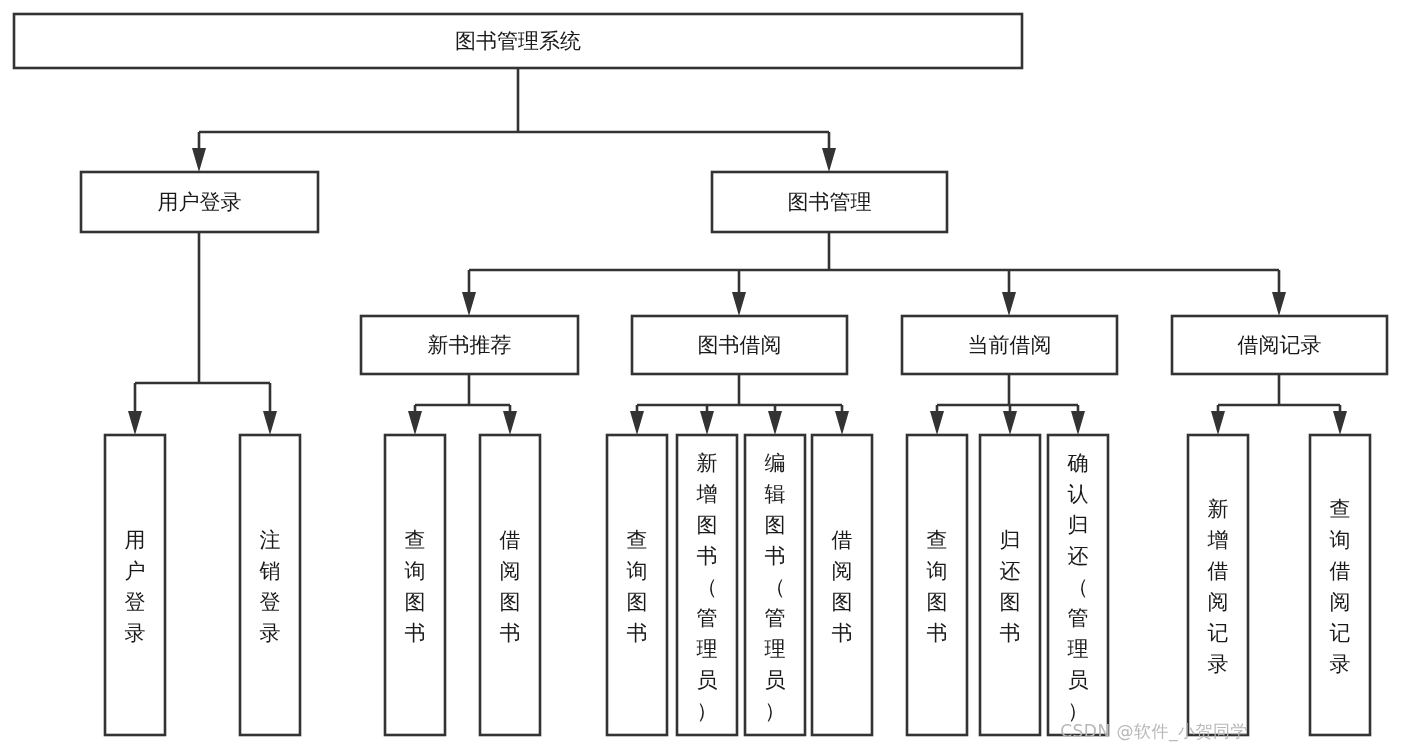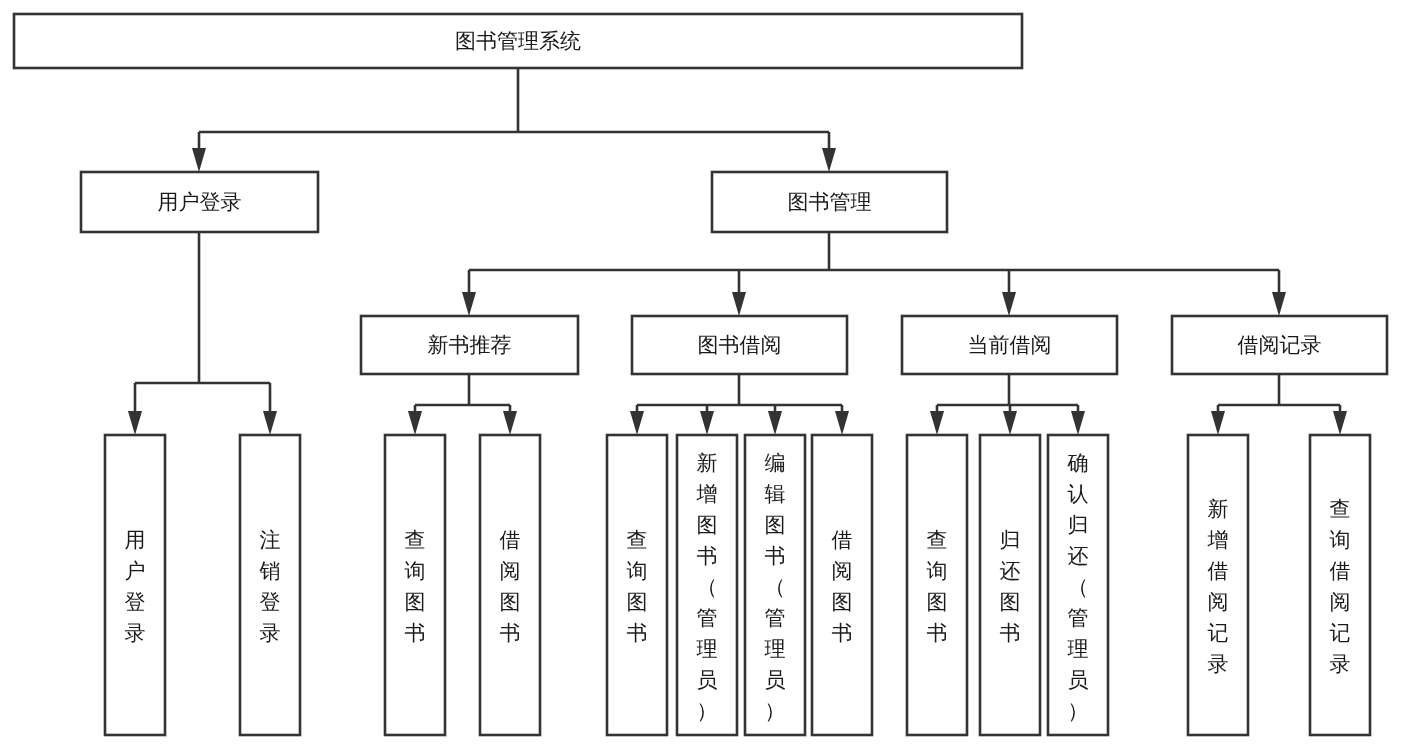--- a/index.html
+++ b/index.html
@@ -217,13 +217,14 @@
         <g>
           <rect x="1188" y="435" width="60" height="300" class="node-box"></rect>
           <text x="1218" y="516.18" class="node-label-v"><tspan x="1218" dy="0">新</tspan><tspan x="1218" dy="31">增</tspan><tspan x="1218" dy="31">借</tspan><tspan x="1218" dy="31">阅</tspan><tspan x="1218" dy="31">记</tspan><tspan x="1218" dy="31">录</tspan></text>
         </g>
         <g>
           <rect x="1310" y="435" width="60" height="300" class="node-box"></rect>
           <text x="1340" y="516.18" class="node-label-v"><tspan x="1340" dy="0">查</tspan><tspan x="1340" dy="31">询</tspan><tspan x="1340" dy="31">借</tspan><tspan x="1340" dy="31">阅</tspan><tspan x="1340" dy="31">记</tspan><tspan x="1340" dy="31">录</tspan></text>
         </g>
       </g>
   </svg>
+  <div class="watermark-text">CSDN @软件_小贺同学</div>
 </div>
 
 </body></html>

